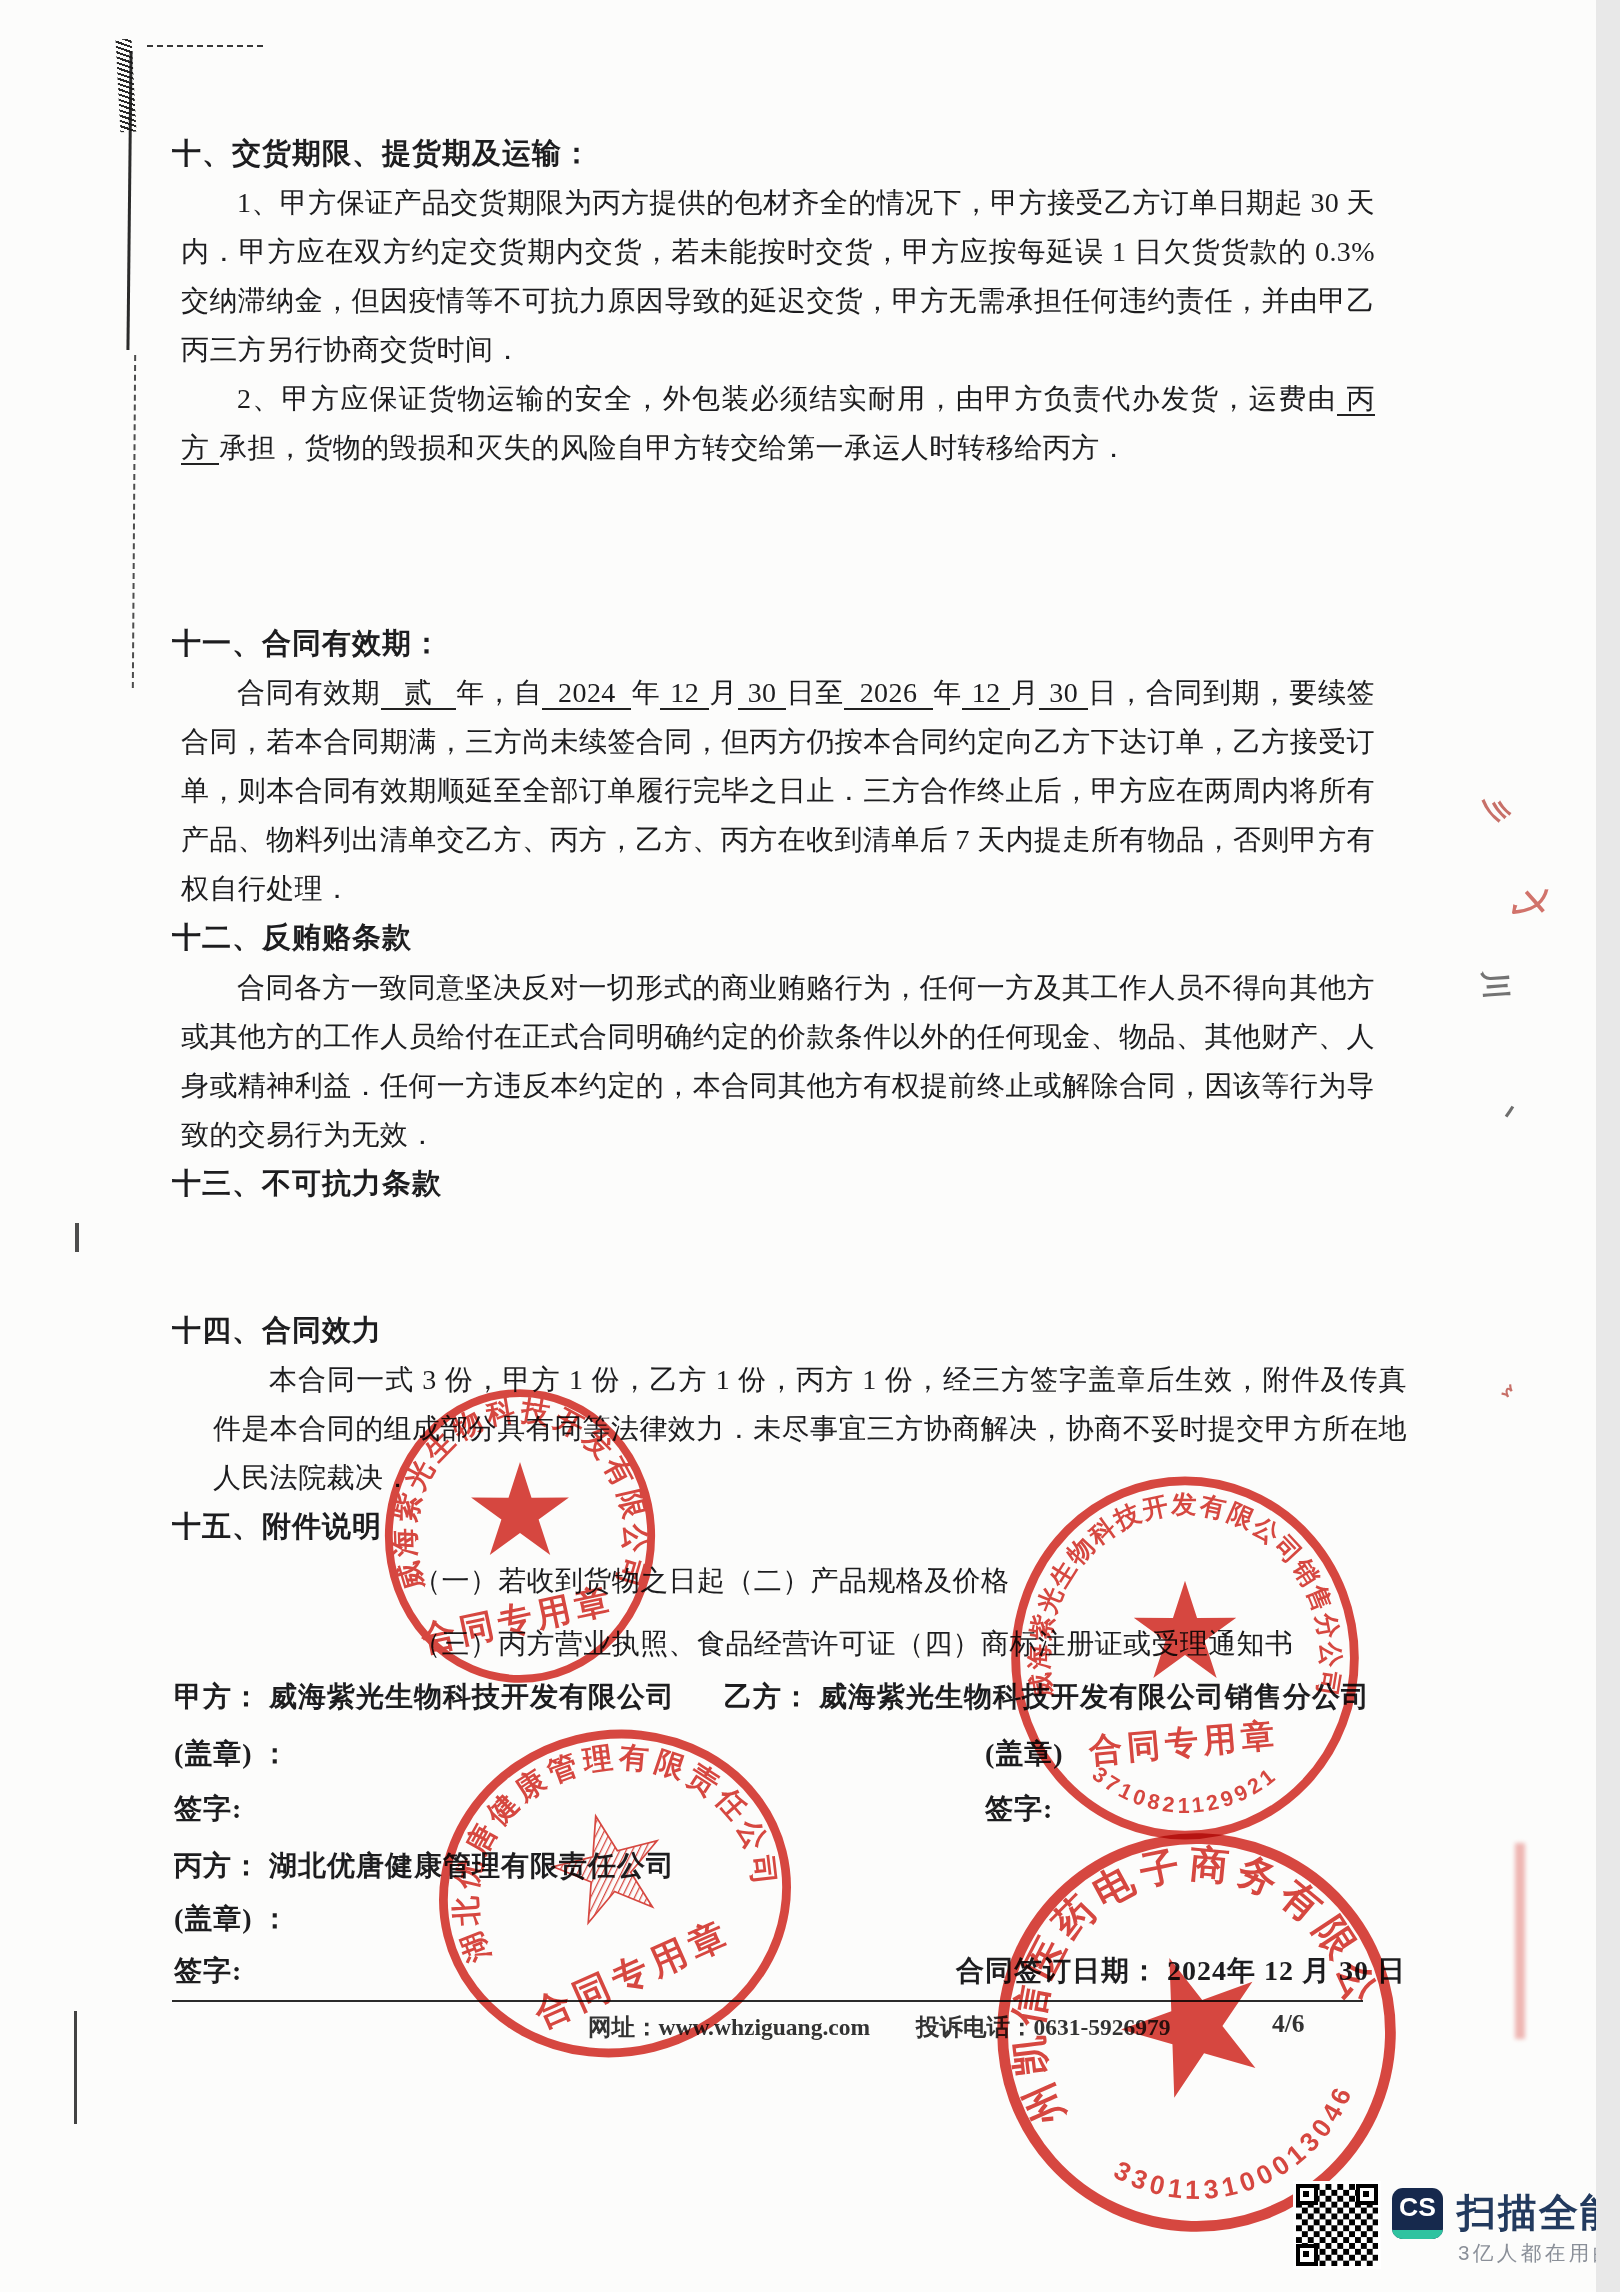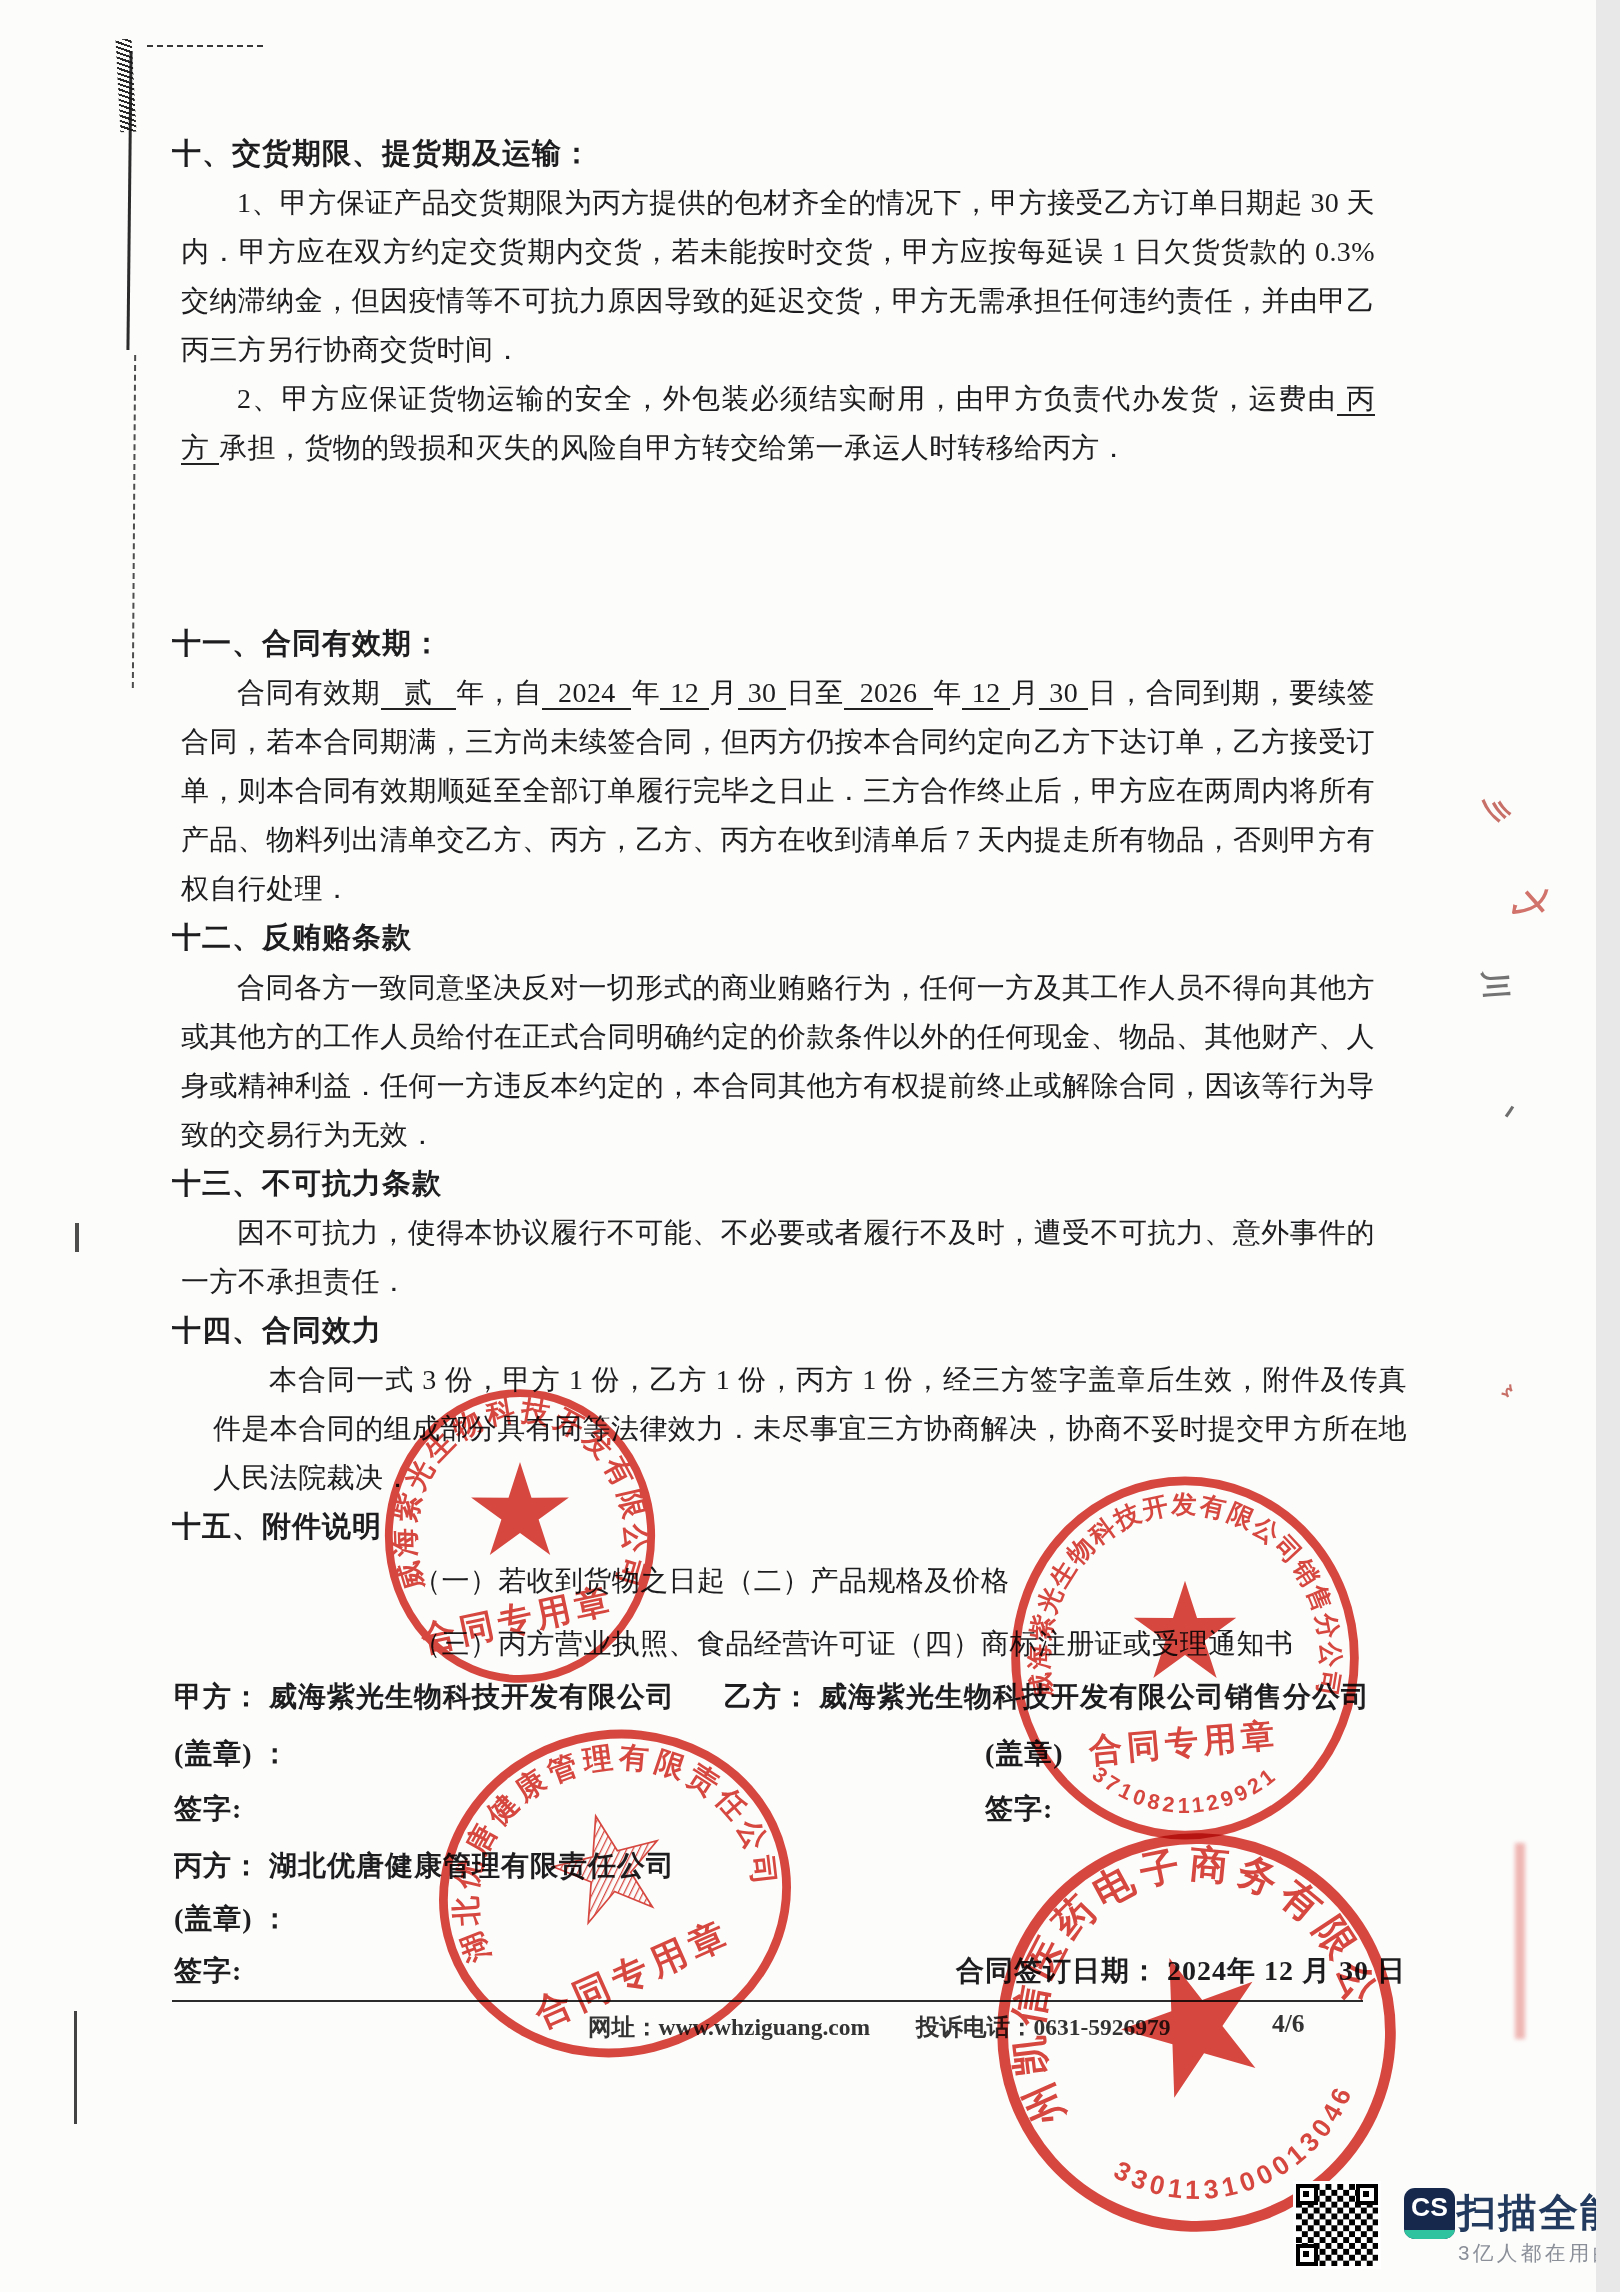--- a/index.html
+++ b/index.html
@@ -29,21 +29,21 @@
   
   .seal{position:absolute;mix-blend-mode:multiply;opacity:.9;}
   .seal text{font-family:"Liberation Sans","DejaVu Sans",sans-serif;font-weight:bold;}
   
   .cs-wrap{position:absolute;left:1296px;top:2180px;}
   .qr{position:absolute;left:0;top:3.9px;width:82px;height:82px;
       background:conic-gradient(#000 25%,#fff 0 50%,#000 0 75%,#fff 0) 0 0/11.8px 11.8px;outline:3.9px solid #fff;}
   .qr .find{position:absolute;width:21.6px;height:21.6px;border:4.9px solid #000;background:#fff;box-sizing:border-box;}
   .qr .find b{position:absolute;left:2.9px;top:2.9px;width:5.9px;height:5.9px;background:#000;}
   .fi-tl{left:0;top:0;} .fi-tr{right:0;top:0;} .fi-bl{left:0;bottom:0;}
-  .cs-badge{position:absolute;left:108px;top:7.8px;width:51px;height:51px;border-radius:10.8px;
+  .cs-badge{position:absolute;left:96px;top:7.8px;width:51px;height:51px;border-radius:10.8px;
             background:#16294d;overflow:hidden;}
   .cs-badge span{position:absolute;width:100%;text-align:center;top:3.9px;color:#fff;font-size:26.5px;
             font-weight:800;font-family:"Liberation Sans","DejaVu Sans",sans-serif;}
   .cs-badge i{position:absolute;left:0;bottom:0;width:100%;height:8.8px;background:#2fc3a0;}
   .cs-title{position:absolute;left:161px;top:5.9px;font-size:39px;font-weight:800;color:#223a5e;
             font-family:"Liberation Sans","DejaVu Sans",sans-serif;white-space:nowrap;letter-spacing:2px;}
   .cs-sub{position:absolute;left:162px;top:59px;font-size:20.6px;color:#8a8f98;letter-spacing:3.4px;
           font-family:"Liberation Sans","DejaVu Sans",sans-serif;white-space:nowrap;}
   
   .art{position:absolute;}
@@ -80,23 +80,20 @@
   <div class="tblock" style="top:668px;">
     <p><span>合同有效期</span><span class="u-wide">贰</span><span>年，自</span><span class="u-mid">2024</span><span>年</span><span class="u">12</span><span>月</span><span class="u">30</span><span>日至</span><span class="u-mid">2026</span><span>年</span><span class="u">12</span><span>月</span><span class="u">30</span><span>日，合同到期，要续签合同，若本合同期满，三方尚未续签合同，但丙方仍按本合同约定向乙方下达订单，乙方接受订单，则本合同有效期顺延至全部订单履行完毕之日止．三方合作终止后，甲方应在两周内将所有产品、物料列出清单交乙方、丙方，乙方、丙方在收到清单后 7 天内提走所有物品，否则甲方有权自行处理．</span></p>
   </div>
 
   <h2 class="sec" style="top:913px;">十二、反贿赂条款</h2>
   <div class="tblock" style="top:963px;">
     <p>合同各方一致同意坚决反对一切形式的商业贿赂行为，任何一方及其工作人员不得向其他方或其他方的工作人员给付在正式合同明确约定的价款条件以外的任何现金、物品、其他财产、人身或精神利益．任何一方违反本约定的，本合同其他方有权提前终止或解除合同，因该等行为导致的交易行为无效．</p>
   </div>
 
   <h2 class="sec" style="top:1159px;">十三、不可抗力条款</h2>
-  <div class="tblock" style="top:1208px;">
-    <p>因不可抗力，使得本协议履行不可能、不必要或者履行不及时，遭受不可抗力、意外事件的一方不承担责任．</p>
-  </div>
 
   <h2 class="sec" style="top:1306px;">十四、合同效力</h2>
   <div class="tblock" style="top:1355px;margin-left:32px;">
     <p>本合同一式 3 份，甲方 1 份，乙方 1 份，丙方 1 份，经三方签字盖章后生效，附件及传真件是本合同的组成部分具有同等法律效力．未尽事宜三方协商解决，协商不妥时提交甲方所在地人民法院裁决．</p>
   </div>
 
   <h2 class="sec" style="top:1502px;">十五、附件说明</h2>
   <div class="tblock indent4" style="top:1556px;">
     <p class="indent4">（一）若收到货物之日起（二）产品规格及价格</p>
   </div>

